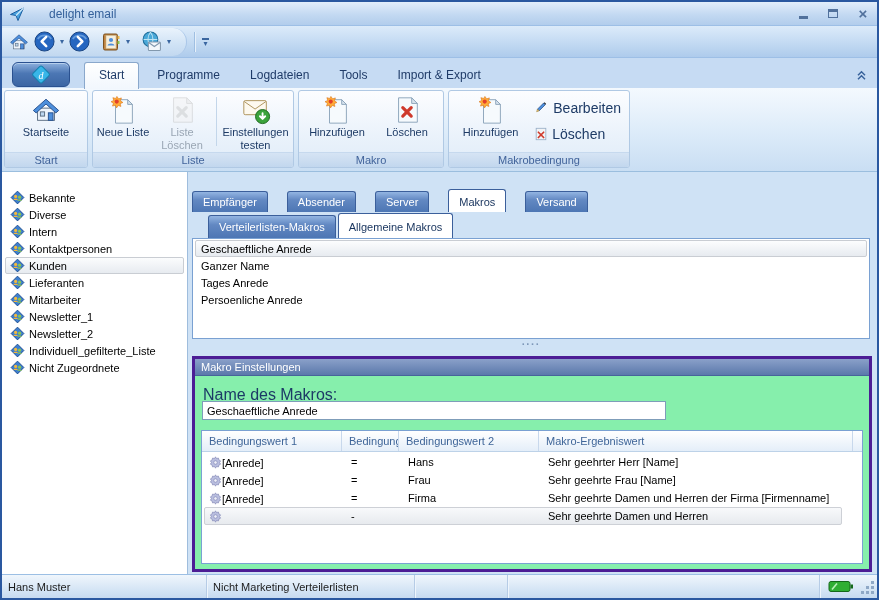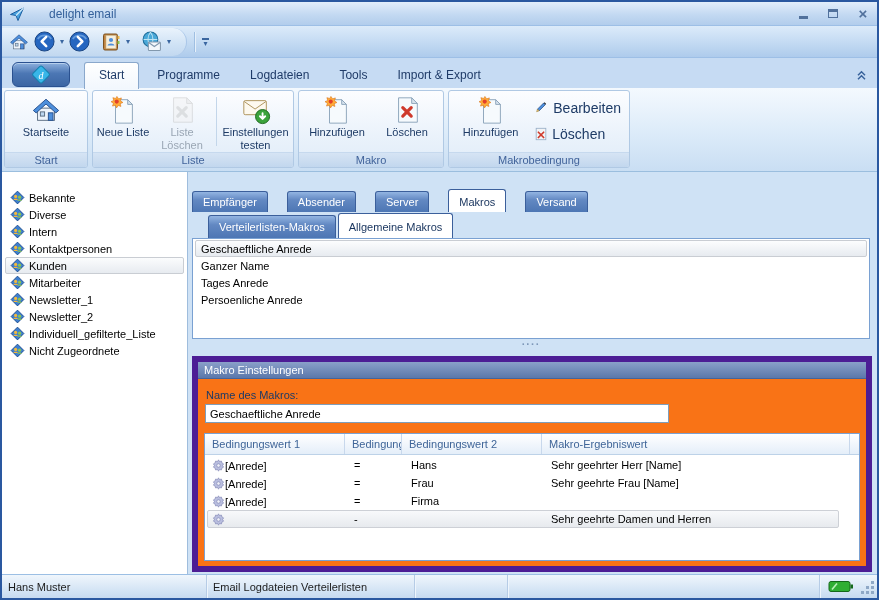--- a/index.html
+++ b/index.html
@@ -80,24 +80,24 @@
   .tabs2 .mtab.active{height:25px;padding-top:7px;}
   .listbox{position:absolute;left:3px;right:7px;top:66px;height:101px;
     background:#fff;border:1px solid #7aa1d2;padding-top:1px;}
   .list-item{height:17px;line-height:16px;padding-left:5px;font-size:11px;color:#000;
     margin:0 2px;border:1px solid transparent;}
   .list-item.selected{background:linear-gradient(#fcfdfe,#e7ebf0);border:1px solid #c9cdd3;border-radius:2px;}
   .splitter{position:absolute;left:3px;right:7px;top:168px;height:13px;
     text-align:center;color:#7d97b8;font-size:11px;line-height:9px;letter-spacing:1px;}
   .splitter::after{content:"····";font-weight:bold;}
   .settings{position:absolute;left:3px;right:5px;top:184px;bottom:2px;
-    background:#f97316;border:6px solid #4c1d95;}
+    background:#86efac;border:3px solid #4c1d95;}
   .settings-header{height:17px;background:linear-gradient(#8aa0c9,#5b78ab);
     color:#fff;font-size:11px;line-height:16px;padding-left:6px;border-bottom:1px solid #47649a;}
-  .name-label{position:absolute;left:8px;top:27px;font-size:11px;color:#1c3a66;}
+  .name-label{position:absolute;left:8px;top:27px;font-size:16px;color:#1c3a66;}
   .name-input{position:absolute;left:7px;top:42px;width:464px;height:19px;
     border:1px solid #7f9db9;font-size:11px;padding:1px 4px;color:#000;background:#fff;
     font-family:"Liberation Sans","DejaVu Sans",sans-serif;}
   .table{position:absolute;left:6px;right:6px;top:71px;bottom:5px;background:#fff;border:1px solid #7aa1d2;}
   .thead{display:flex;height:21px;background:linear-gradient(#ffffff,#e4eef9);
     border-bottom:1px solid #bdd2e8;color:#3f6598;font-size:11px;}
   .th{padding:4px 0 0 7px;border-right:1px solid #c8d8ec;overflow:hidden;white-space:nowrap;}
   .c1{width:140px;}.c2{width:57px;}.c3{width:140px;}.c4{flex:1;}.csp{width:9px;border-right:none;}
   .tbody{padding-top:1px;}
   .trow{display:flex;height:18px;align-items:center;font-size:11px;color:#000;
@@ -402,20 +402,32 @@
         <div class="side-item">
           <span style="display:flex;">
             <svg width="15" height="15" viewBox="0 0 16 16">
               <path d="M8 1.2 14.8 8 8 14.8 1.2 8z" fill="#3d7fd0" stroke="#1a4a8c"></path>
               <circle cx="6" cy="6.8" r="1.7" fill="#f5b93c"></circle>
               <path d="M3.6 10.6c.2-1.8 4.6-1.8 4.8 0z" fill="#f5b93c"></path>
               <circle cx="10.2" cy="7.6" r="1.7" fill="#8cc74e"></circle>
               <path d="M7.8 11.4c.2-1.8 4.6-1.8 4.8 0z" fill="#8cc74e"></path>
             </svg>
           </span>
+          <span>Lieferanten</span>
+        </div>
+        <div class="side-item">
+          <span style="display:flex;">
+            <svg width="15" height="15" viewBox="0 0 16 16">
+              <path d="M8 1.2 14.8 8 8 14.8 1.2 8z" fill="#3d7fd0" stroke="#1a4a8c"></path>
+              <circle cx="6" cy="6.8" r="1.7" fill="#f5b93c"></circle>
+              <path d="M3.6 10.6c.2-1.8 4.6-1.8 4.8 0z" fill="#f5b93c"></path>
+              <circle cx="10.2" cy="7.6" r="1.7" fill="#8cc74e"></circle>
+              <path d="M7.8 11.4c.2-1.8 4.6-1.8 4.8 0z" fill="#8cc74e"></path>
+            </svg>
+          </span>
           <span>Mitarbeiter</span>
         </div>
         <div class="side-item">
           <span style="display:flex;">
             <svg width="15" height="15" viewBox="0 0 16 16">
               <path d="M8 1.2 14.8 8 8 14.8 1.2 8z" fill="#3d7fd0" stroke="#1a4a8c"></path>
               <circle cx="6" cy="6.8" r="1.7" fill="#f5b93c"></circle>
               <path d="M3.6 10.6c.2-1.8 4.6-1.8 4.8 0z" fill="#f5b93c"></path>
               <circle cx="10.2" cy="7.6" r="1.7" fill="#8cc74e"></circle>
               <path d="M7.8 11.4c.2-1.8 4.6-1.8 4.8 0z" fill="#8cc74e"></path>
@@ -545,20 +557,23 @@
                     </svg>
                   </span>
                   <span>[Anrede]</span>
                 </div>
                 <div class="td c2">
                   <span>=</span>
                 </div>
                 <div class="td c3">
                   <span>Firma</span>
                 </div>
+                <div class="td c4">
+                  <span>Sehr geehrte Damen und Herren der Firma [Firmenname]</span>
+                </div>
               </div>
               <div class="trow selected">
                 <div class="td c1">
                   <span style="display:flex;">
                     <svg width="13" height="13" viewBox="0 0 16 16">
                       <path d="M8 1l1.2 2.1 2.4-.6.6 2.4L14.3 6 13 8l1.3 2-2.1 1.1-.6 2.4-2.4-.6L8 15l-1.2-2.1-2.4.6-.6-2.4L1.7 10 3 8 1.7 6l2.1-1.1.6-2.4 2.4.6z" fill="#b9bedf" stroke="#8287b5" stroke-width="0.8"></path>
                       <circle cx="8" cy="8" r="2.2" fill="#eef0f8" stroke="#8287b5" stroke-width="0.8"></circle>
                     </svg>
                   </span>
                   <span></span>
@@ -574,21 +589,21 @@
                 </div>
               </div>
             </div>
         </div>
       </div>
     </div>
   </div>
 
   <div class="statusbar">
     <div class="sb-cell sb1">Hans Muster</div>
-    <div class="sb-cell sb2">Email Logdateien Verteilerlisten</div>
+    <div class="sb-cell sb2">Nicht Marketing Verteilerlisten</div>
     <div class="sb-cell sb3"></div>
     <div class="sb-fill"></div>
     <span class="battery">
       <svg width="26" height="13" viewBox="0 0 26 13">
           <rect x="1" y="1.5" width="21" height="10" rx="2" fill="#2fae33" stroke="#14691a"></rect>
           <rect x="22.5" y="4.5" width="2.5" height="4" fill="#14691a"></rect>
           <path d="M4 9.5 9 3.5" stroke="#b9f0ba" stroke-width="1.6"></path>
         </svg>
     </span>
     <span class="grip">

